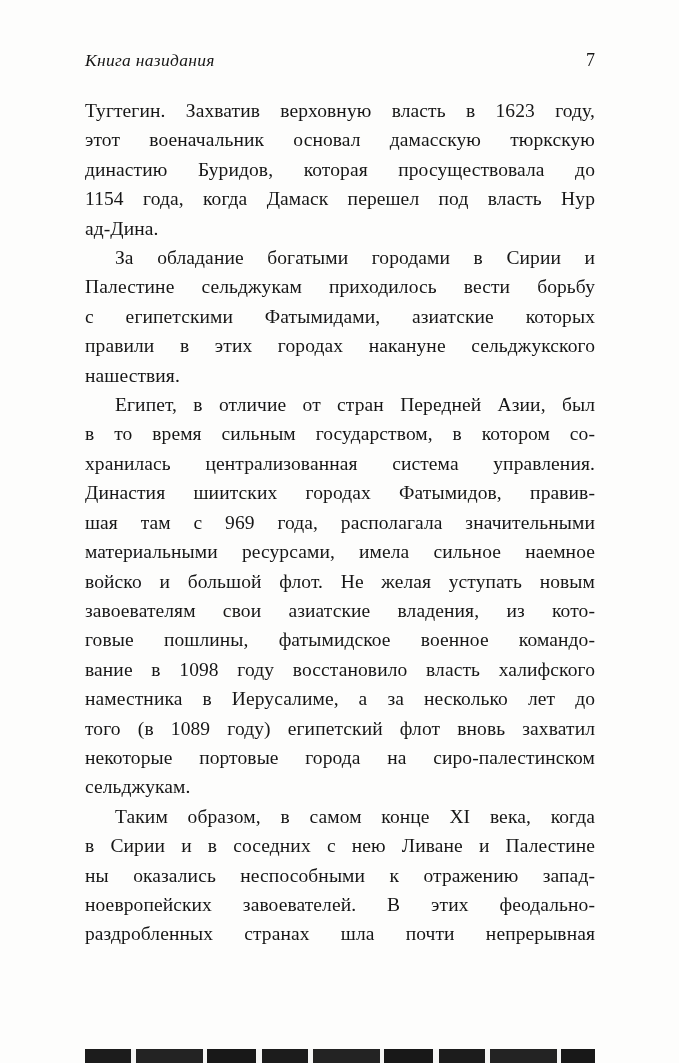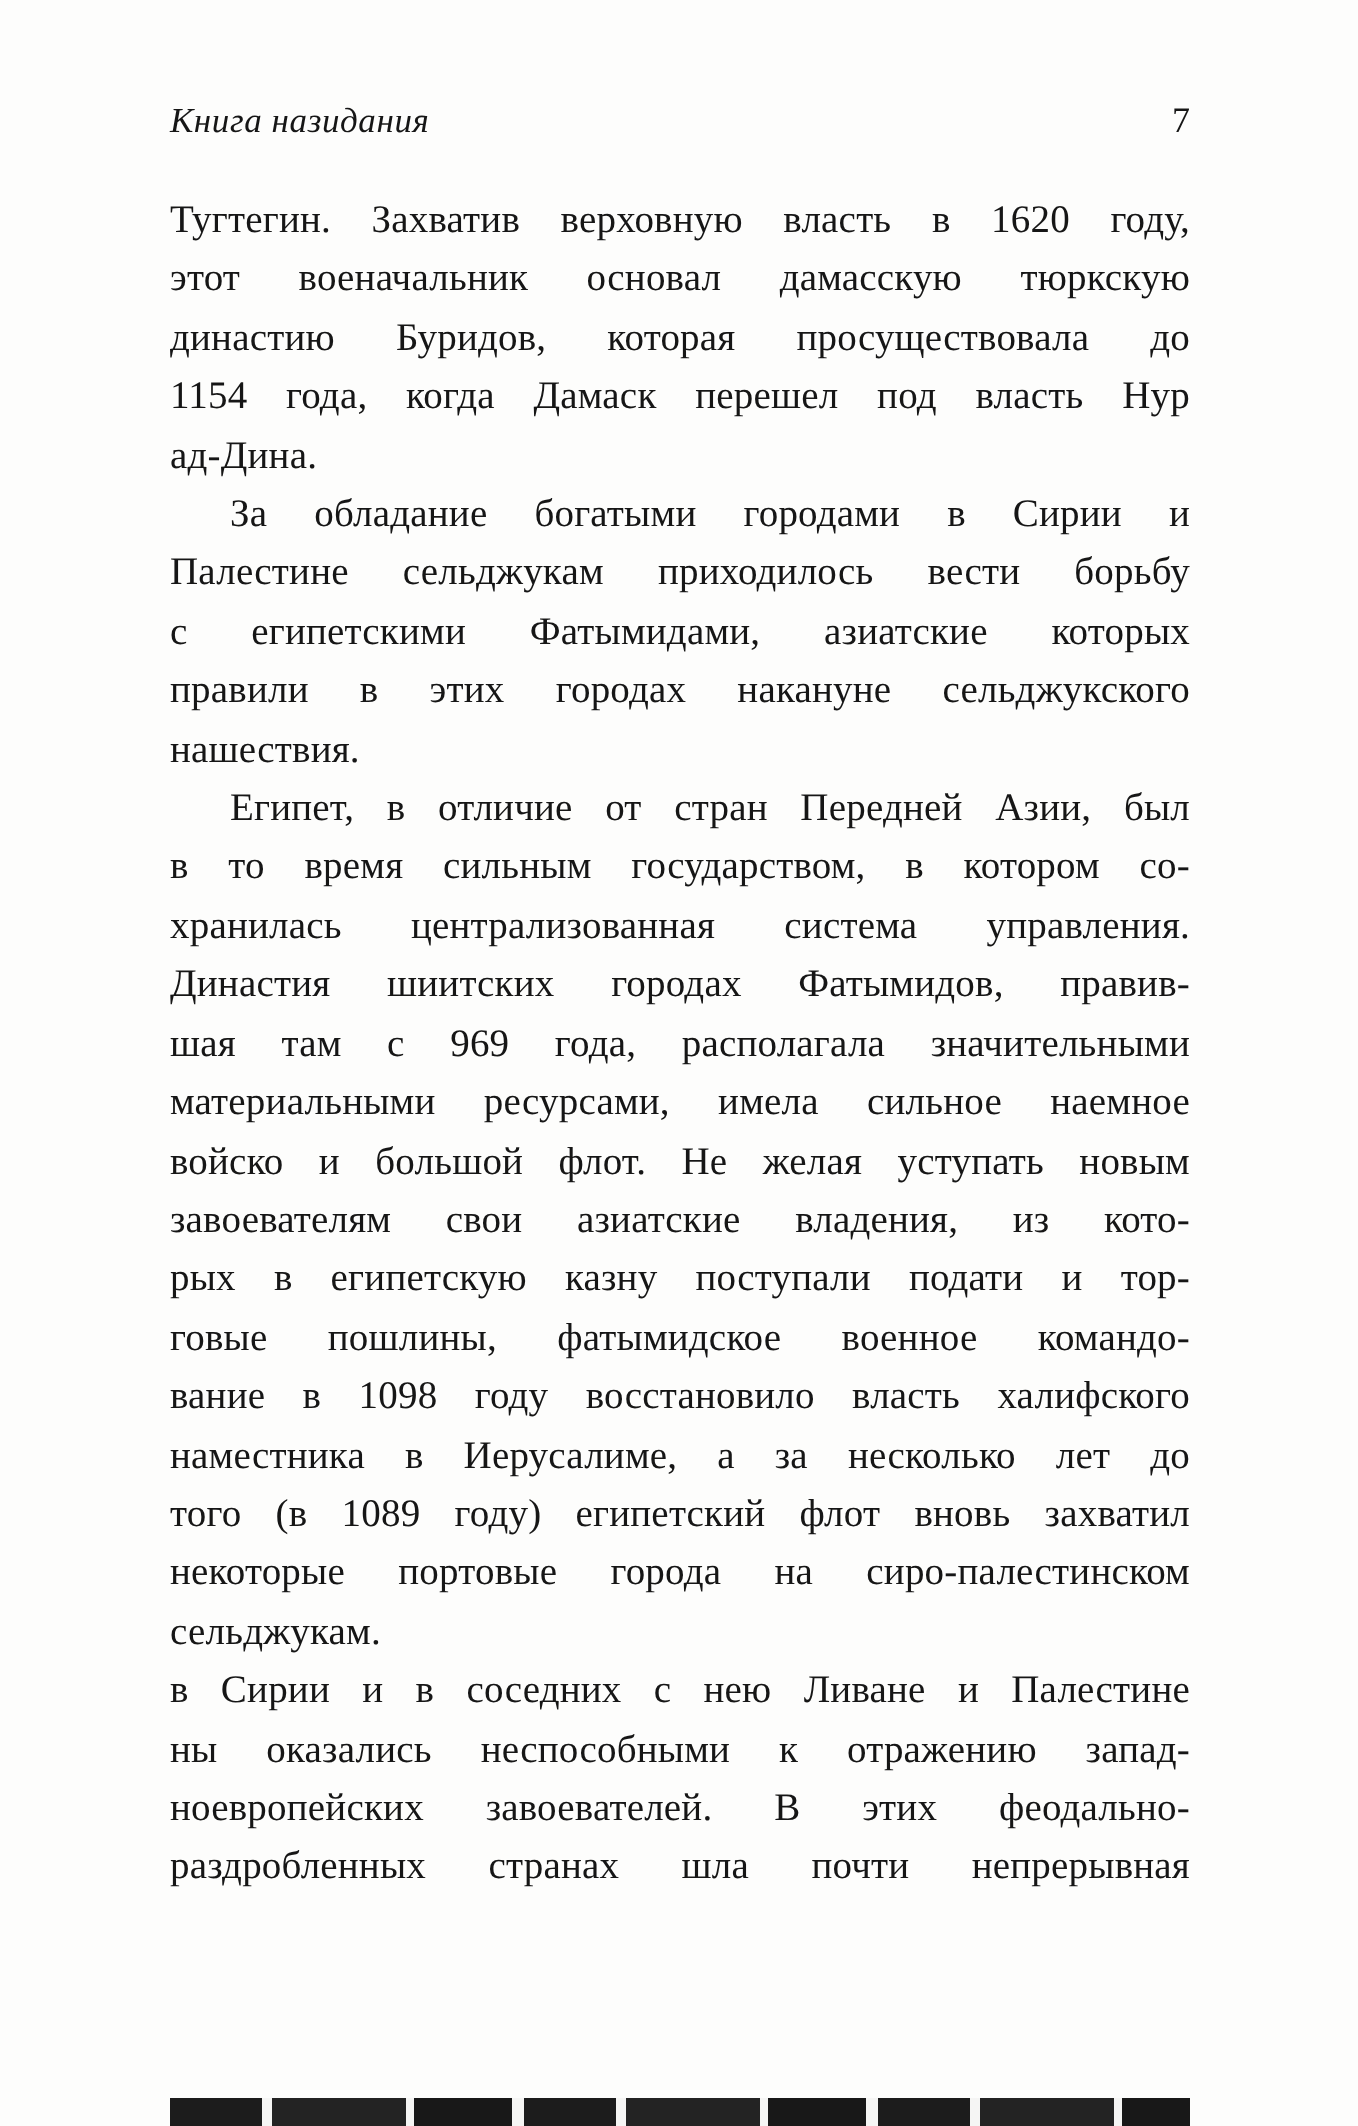--- a/index.html
+++ b/index.html
@@ -72,21 +72,21 @@
 <div class="page">
 
   <header class="page-header">
     <span class="running-title">Книга назидания</span>
     <span class="page-number">7</span>
   </header>
 
   <main class="page-body">
 
     <p class="para">
-      <span class="line first">Тугтегин. Захватив верховную власть в 1620 году,</span>
+      <span class="line first">Тугтегин. Захватив верховную власть в 1623 году,</span>
       <span class="line">этот военачальник основал дамасскую тюркскую</span>
       <span class="line">династию Буридов, которая просуществовала до</span>
       <span class="line">1154 года, когда Дамаск перешел под власть Нур</span>
       <span class="line last">ад-Дина.</span>
     </p>
 
     <p class="para indent">
       <span class="line first">За обладание богатыми городами в Сирии и</span>
       <span class="line">Палестине сельджукам приходилось вести борьбу</span>
       <span class="line">с египетскими Фатымидами, азиатские которых</span>
@@ -96,30 +96,30 @@
 
     <p class="para indent">
       <span class="line first">Египет, в отличие от стран Передней Азии, был</span>
       <span class="line">в то время сильным государством, в котором со-</span>
       <span class="line">хранилась централизованная система управления.</span>
       <span class="line">Династия шиитских городах Фатымидов, правив-</span>
       <span class="line">шая там с 969 года, располагала значительными</span>
       <span class="line">материальными ресурсами, имела сильное наемное</span>
       <span class="line">войско и большой флот. Не желая уступать новым</span>
       <span class="line">завоевателям свои азиатские владения, из кото-</span>
-      <span class="line">рых в египетскую казну поступали подати и тор-</span>
       <span class="line">говые пошлины, фатымидское военное командо-</span>
       <span class="line">вание в 1098 году восстановило власть халифского</span>
       <span class="line">наместника в Иерусалиме, а за несколько лет до</span>
       <span class="line">того (в 1089 году) египетский флот вновь захватил</span>
       <span class="line">некоторые портовые города на сиро-палестинском</span>
       <span class="line last">сельджукам.</span>
     </p>
 
     <p class="para indent">
+      <span class="line first">Таким образом, в самом конце XI века, когда</span>
       <span class="line">в Сирии и в соседних с нею Ливане и Палестине</span>
       <span class="line">ны оказались неспособными к отражению запад-</span>
       <span class="line">ноевропейских завоевателей. В этих феодально-</span>
       <span class="line">раздробленных странах шла почти непрерывная</span>
     </p>
 
   </main>
 
   <div class="clipped-next-line"></div>
 

